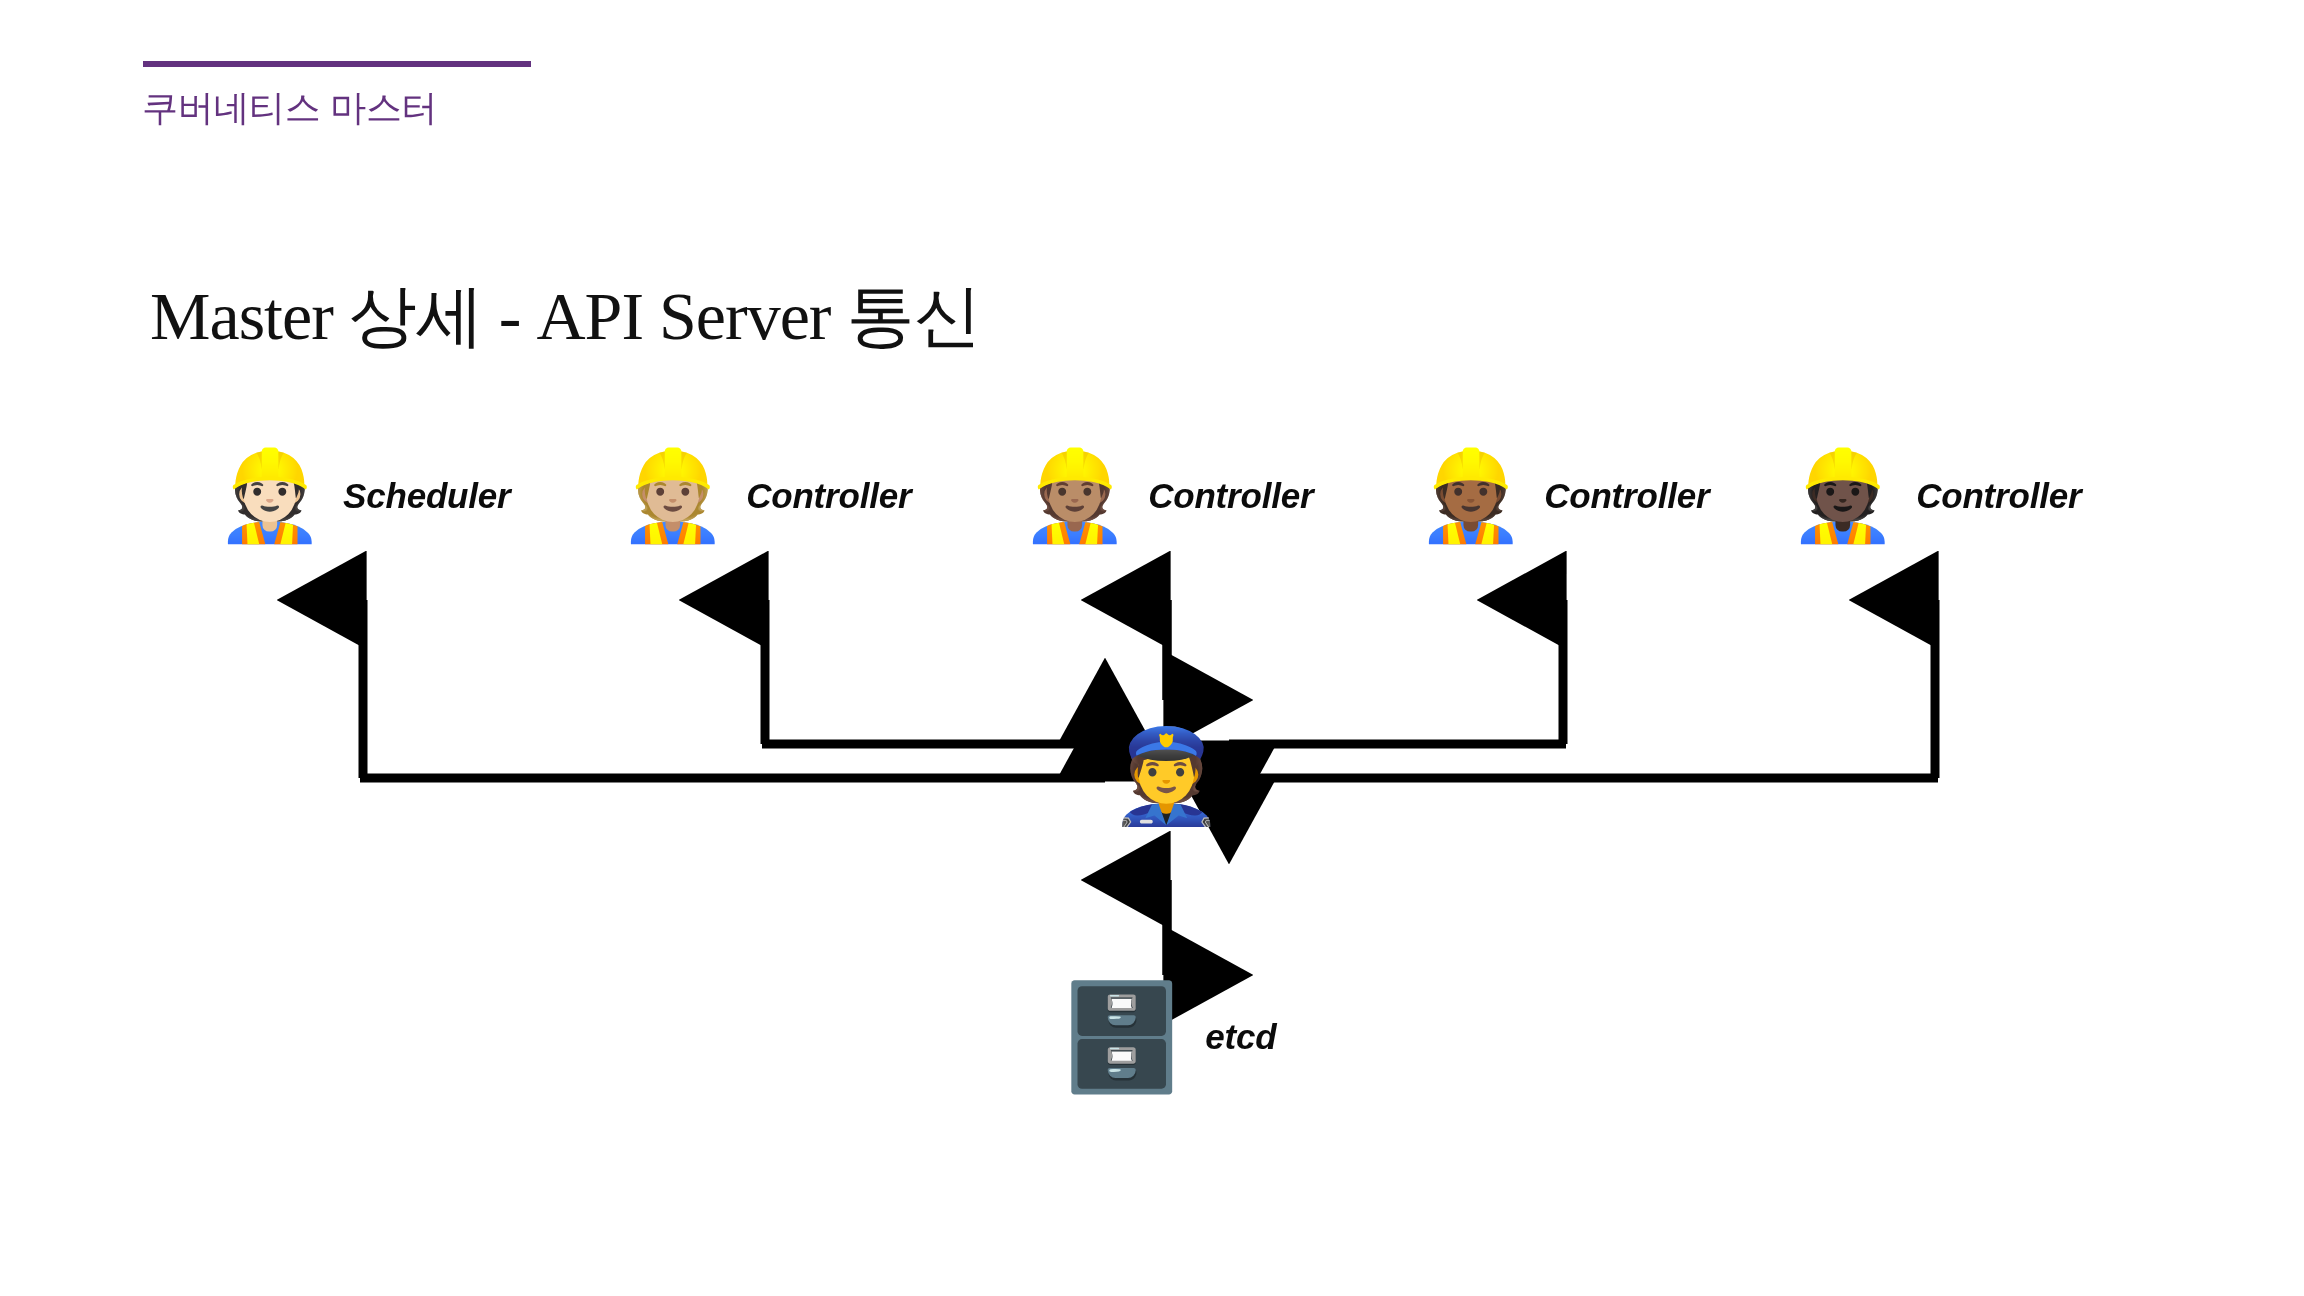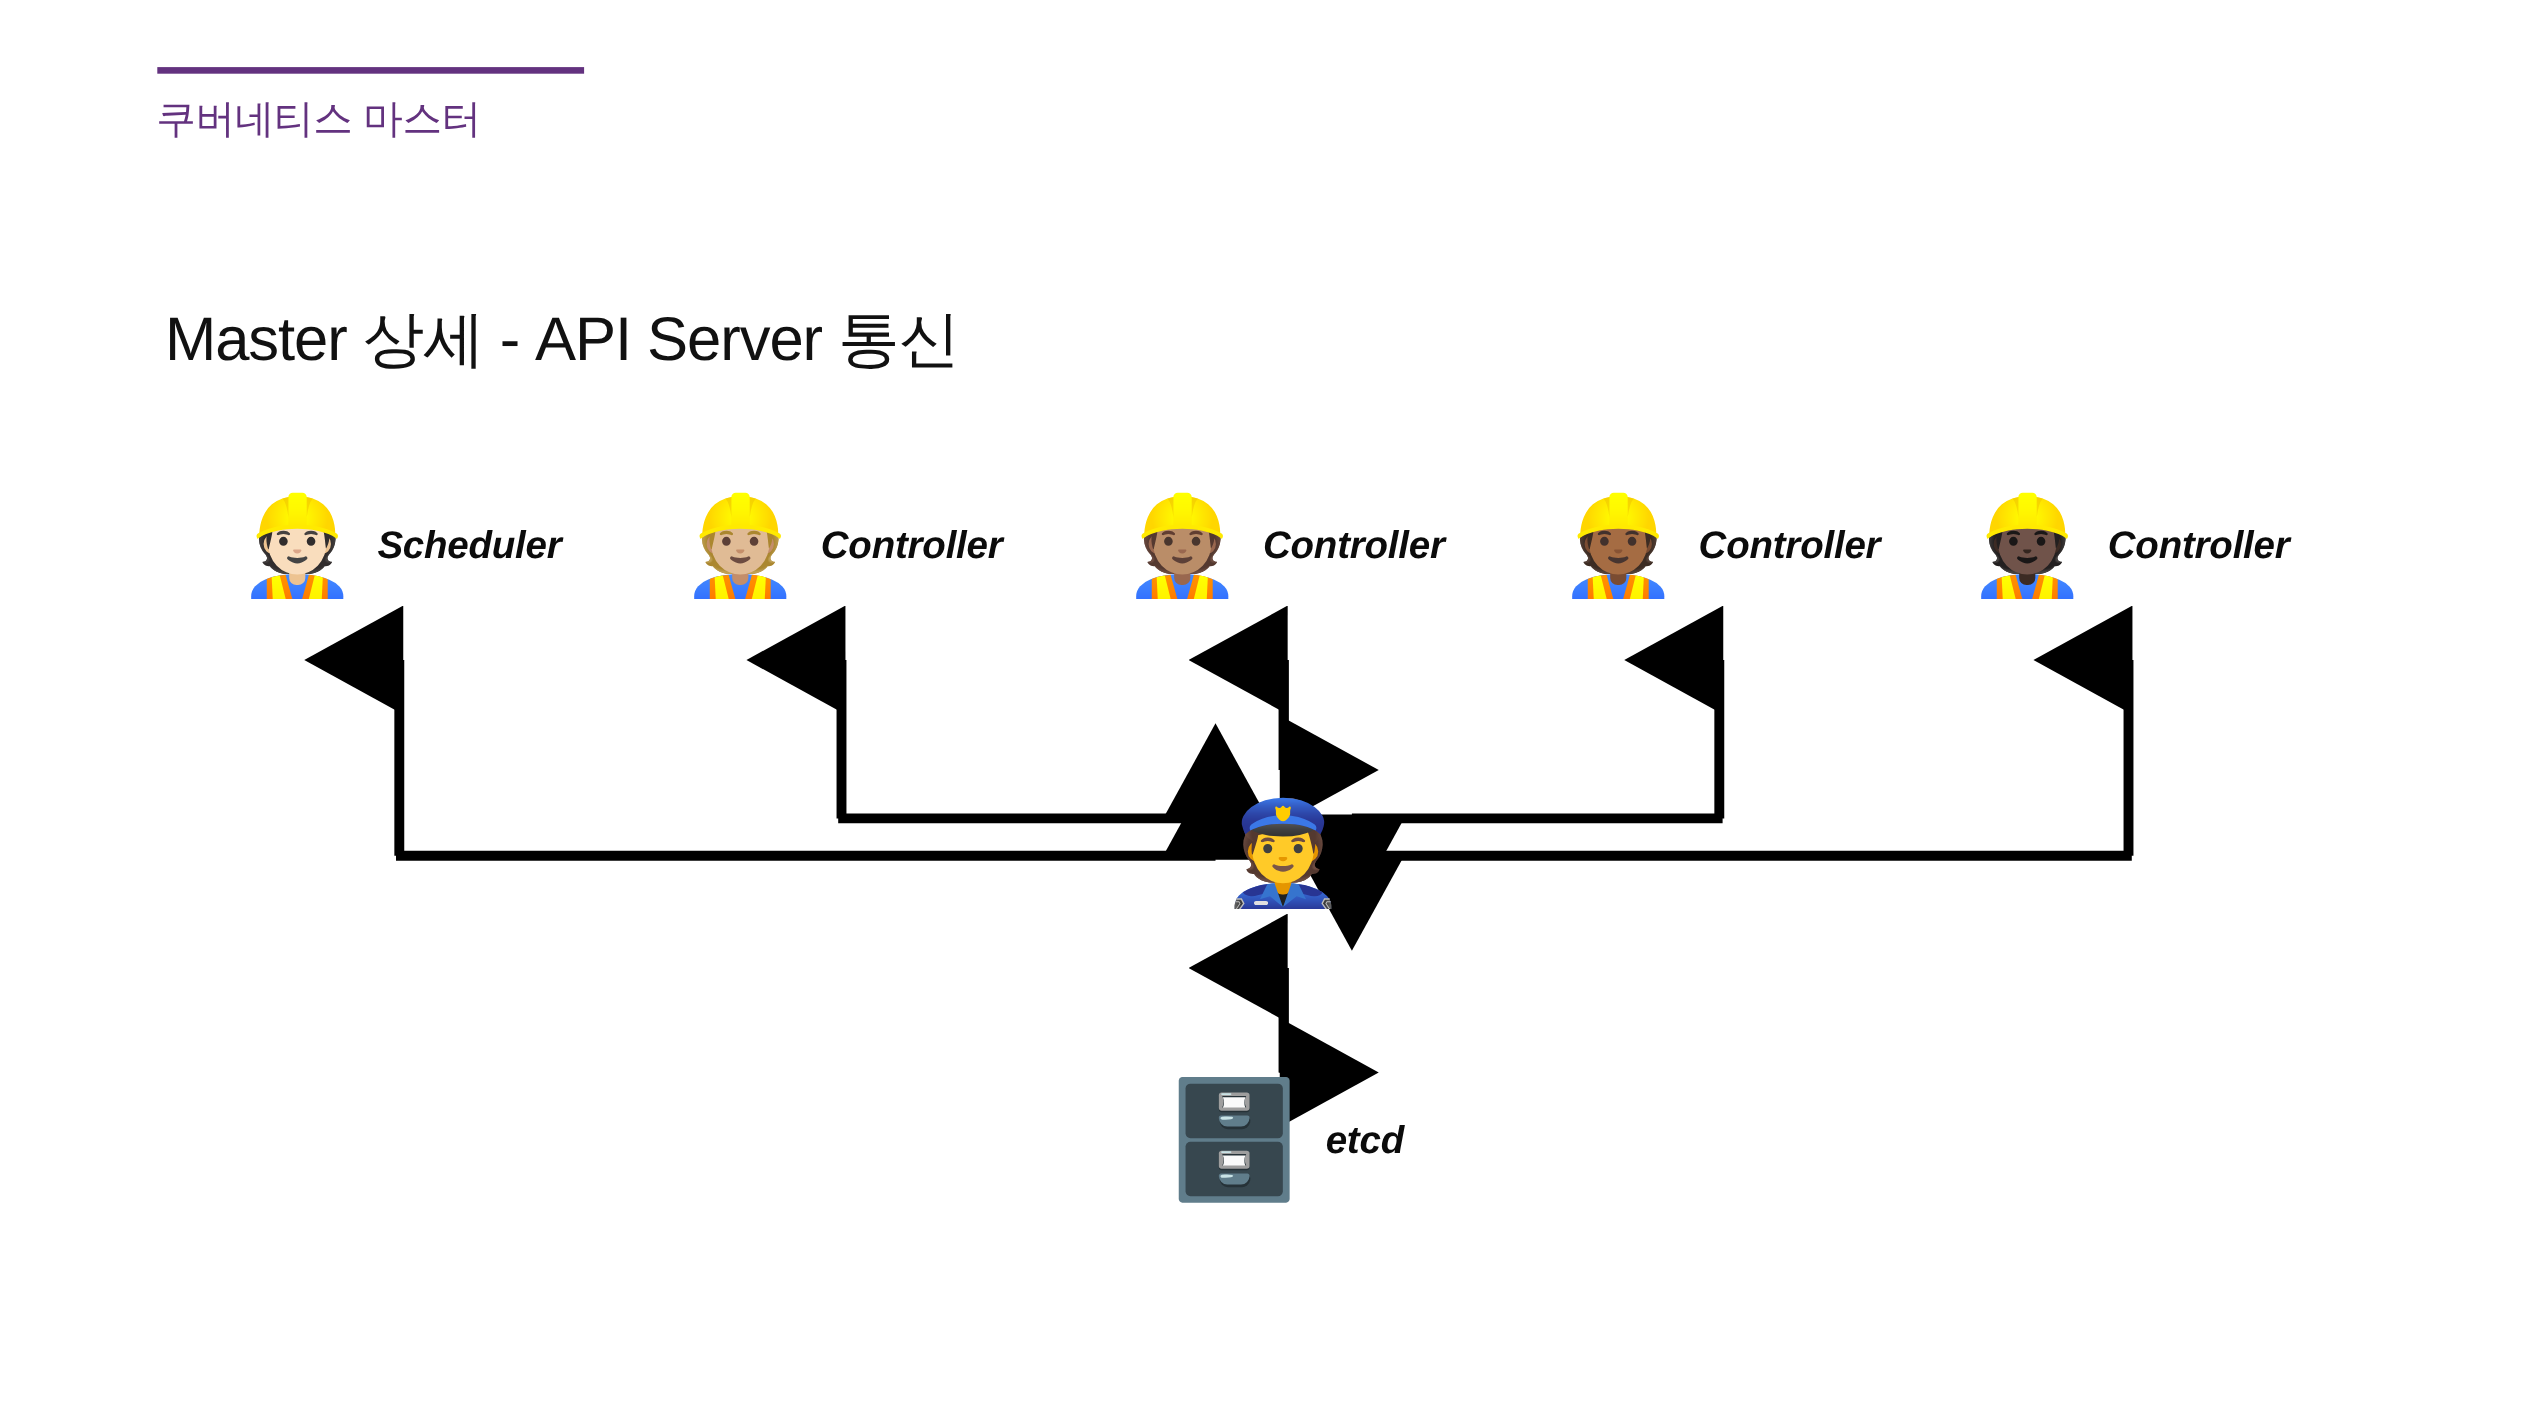--- a/index.html
+++ b/index.html
@@ -36,26 +36,27 @@
     line-height: 46px;
     font-weight: 400;
     color: #63327F;
     letter-spacing: -0.3px;
     white-space: nowrap;
   }
   #page-title {
     position: absolute;
     left: 150px;
     top: 222px;
-    font-size: 56px;
+    font-size: 68px;
     line-height: 96px;
     font-weight: 300;
     color: #111111;
     letter-spacing: -1px;
     white-space: nowrap;
+    font-family: Liberation Serif, serif;
   }
 
   
   #diagram {
     position: absolute;
     left: 0;
     top: 0;
     width: 2304px;
     height: 1296px;
   }

